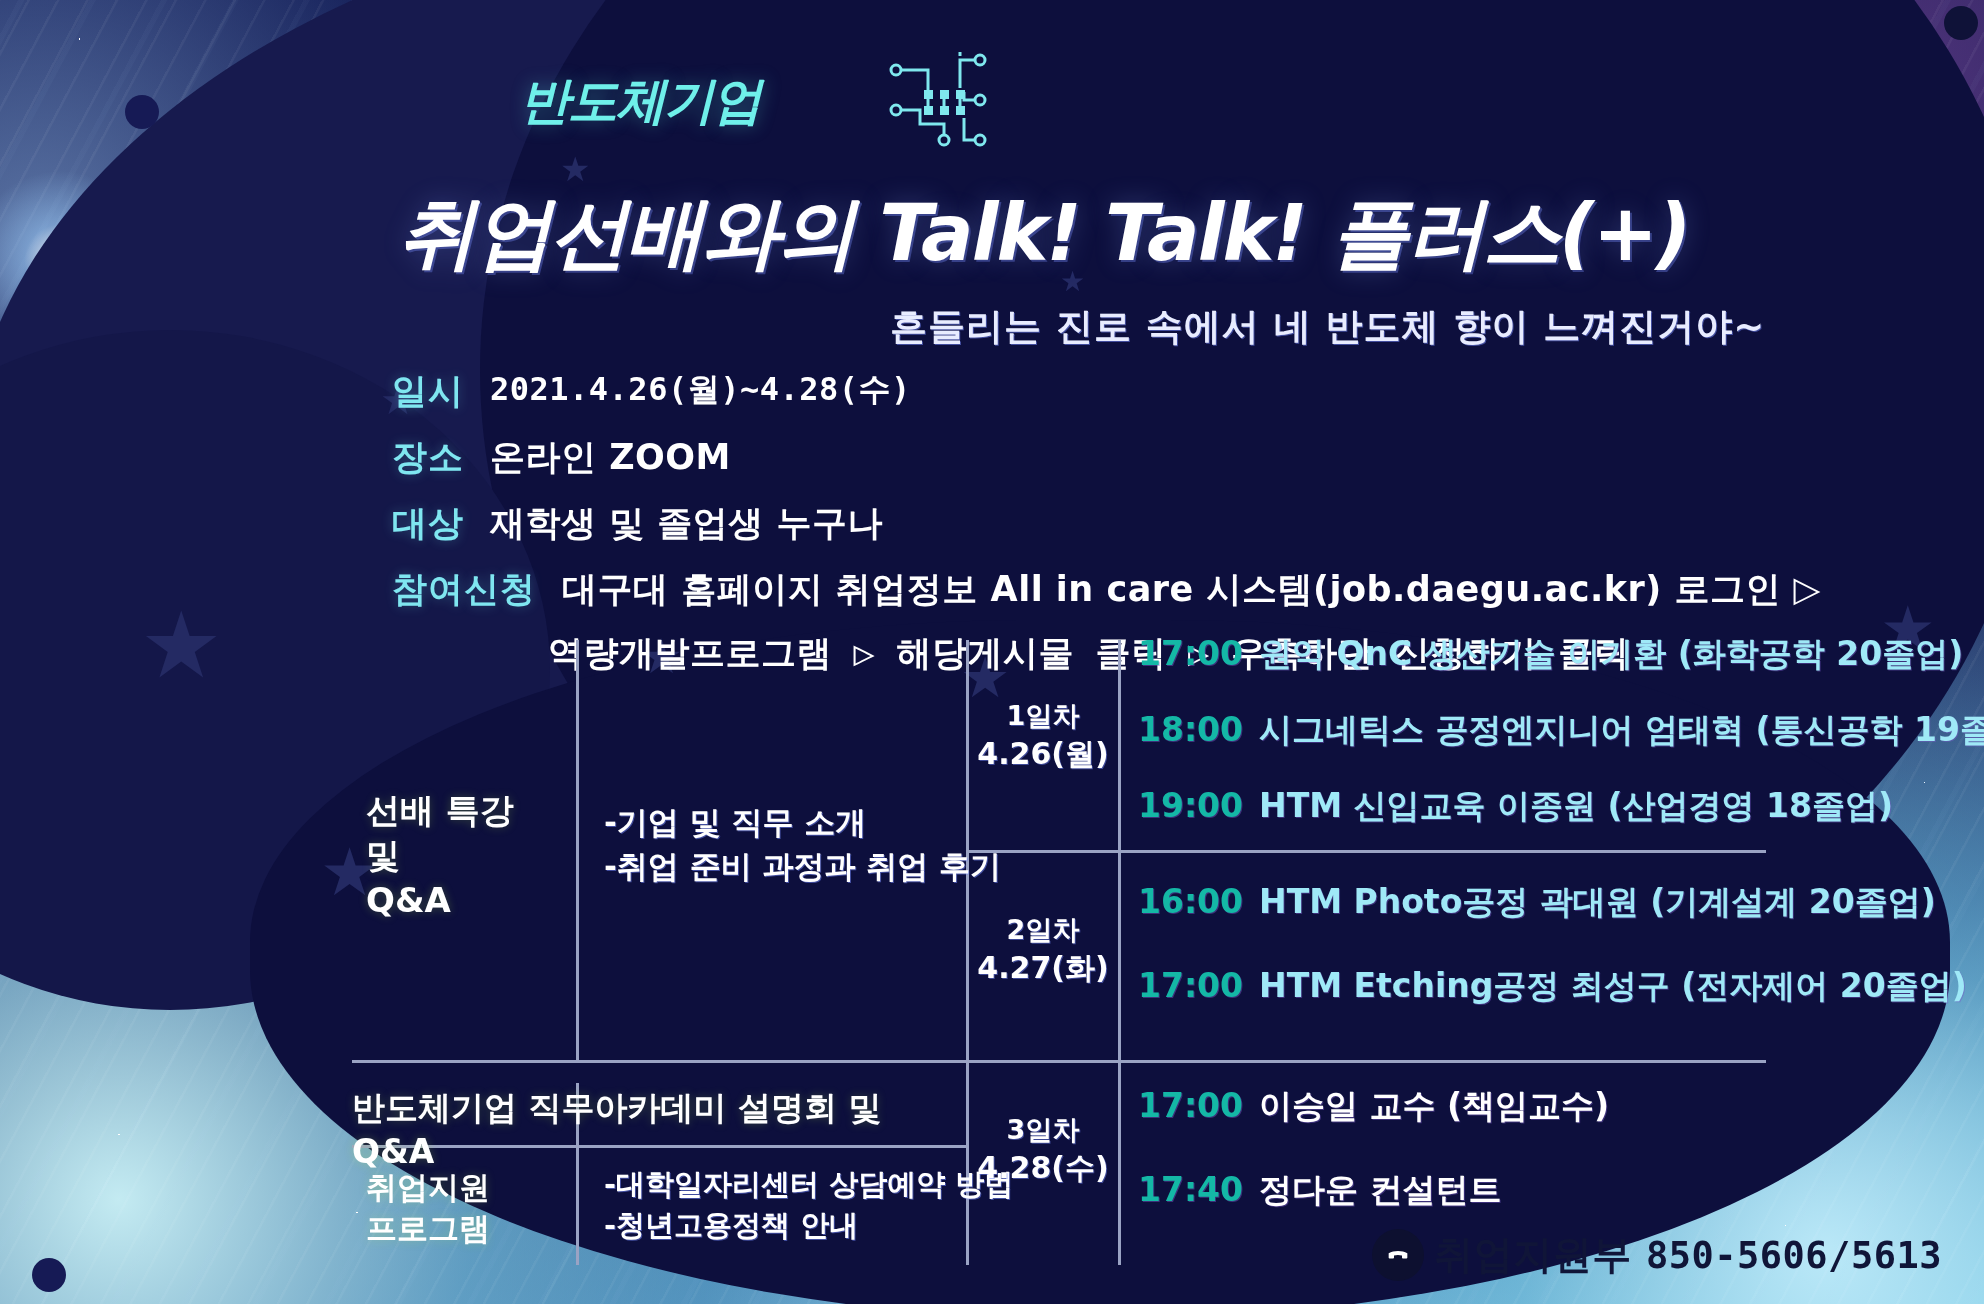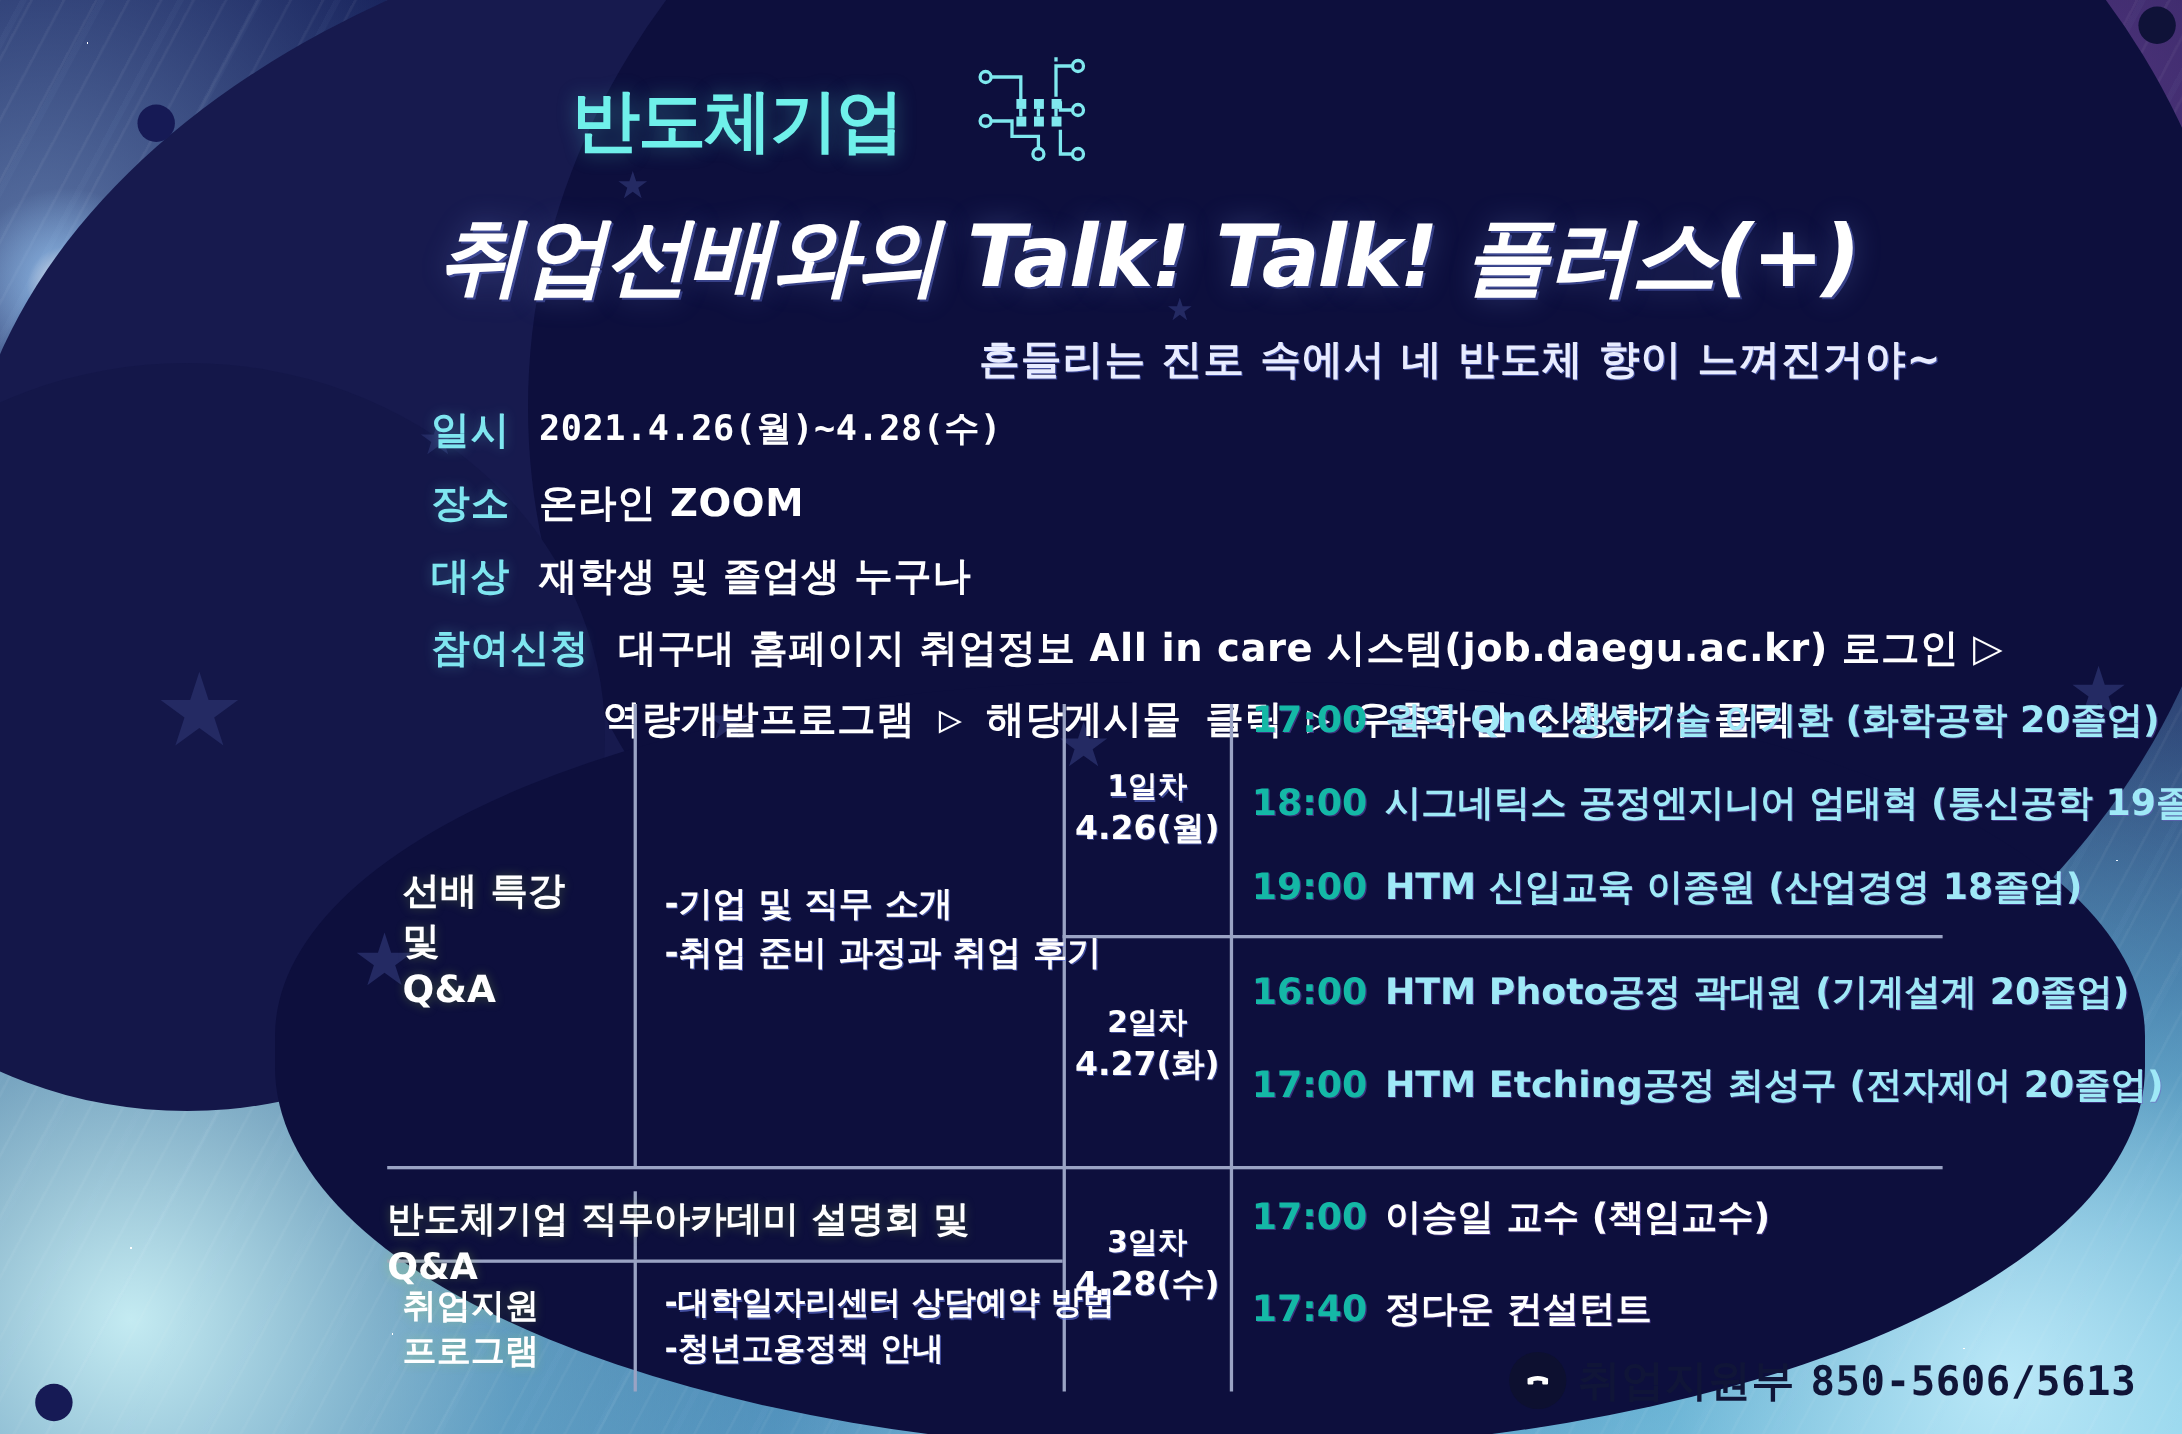--- a/index.html
+++ b/index.html
@@ -101,21 +101,22 @@
 
   
   .dot{position:absolute;width:34px;height:34px;border-radius:50%;background:#161a55;}
 
   
   .content{position:absolute;inset:0;}
 
   .kicker{
     position:absolute;left:520px;top:68px;
     font-family:"DejaVu Sans","Liberation Sans",sans-serif;
-    font-size:62px;font-weight:bold;color:#6ff0ea;letter-spacing:-2px;
+    font-size:50px;font-weight:bold;color:#6ff0ea;letter-spacing:-2px;
+    font-style:italic;
     text-shadow:0 0 18px rgba(90,230,225,.35);
   }
   .circuit{position:absolute;left:886px;top:48px;}
 
   .title{
     position:absolute;left:398px;top:182px;
     font-size:78px;font-weight:bold;color:#ffffff;letter-spacing:-2px;
     font-style:italic;
     text-shadow:2px 2px 0 rgba(120,140,255,.35), 0 0 26px rgba(140,170,255,.25);
     white-space:nowrap;

